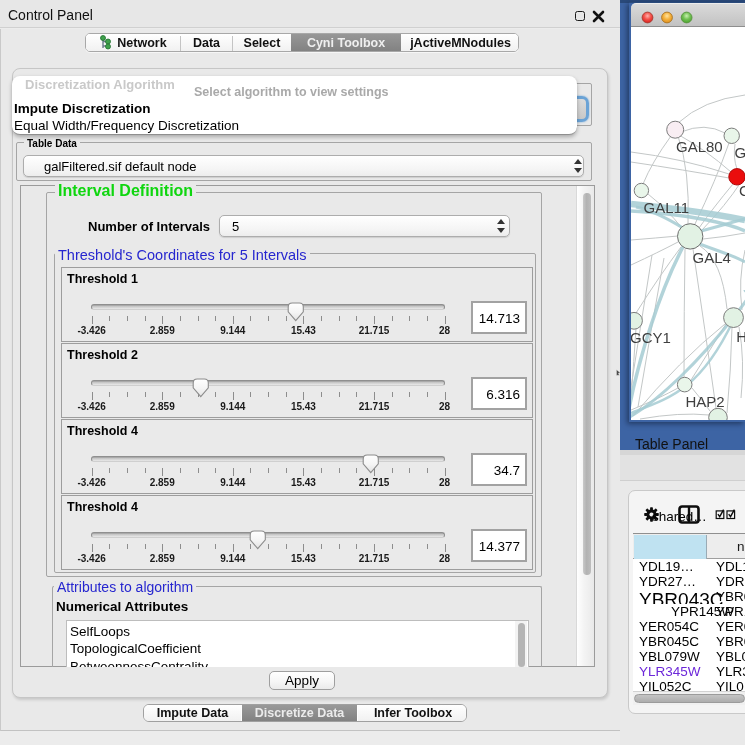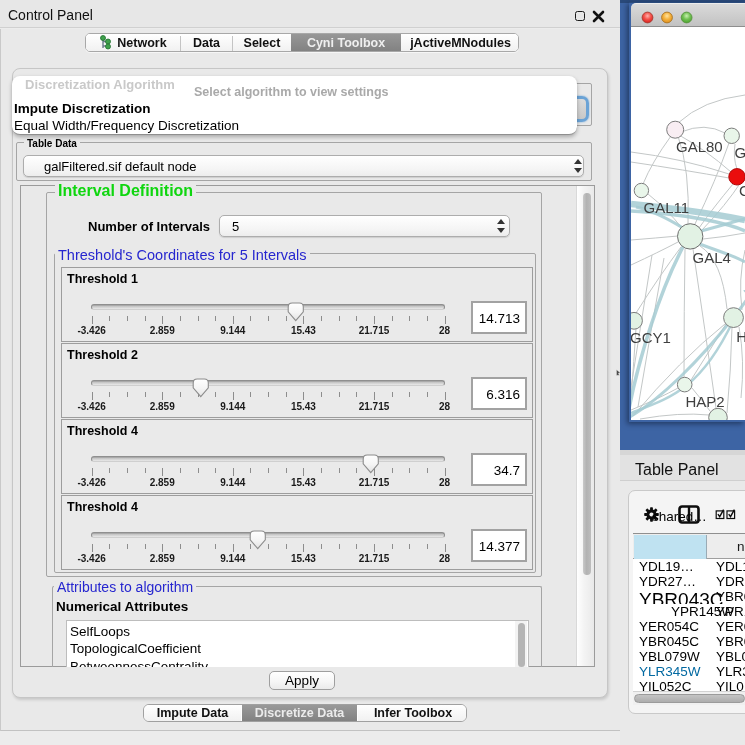--- a/index.html
+++ b/index.html
@@ -367,21 +367,21 @@
   <text x="630" y="342.5">GCY1</text>
   <text x="736.3" y="342">HIS</text>
   <text x="685.5" y="406.5">HAP2</text>
  </g>
 </svg>
 </div>
 
 <div class="abs" style="left:620px;top:450px;width:125px;height:295px;background:#e9e9e9;"></div>
 <div class="abs" style="left:620px;top:450px;width:125px;height:5px;background:#d6d6d6;"></div>
 <div class="abs" style="left:620px;top:455px;width:125px;height:26px;background:#e2e2e2;border-bottom:1px solid #cfcfcf;"></div>
-<div class="abs" style="left:635px;top:461px;font-size:16px;color:#111;text-align:right;">Table Panel</div>
+<div class="abs" style="left:635px;top:436px;font-size:14px;color:#111;text-align:right;">Table Panel</div>
 <div class="abs" style="left:628px;top:490px;width:130px;height:224px;border:1.5px solid #c9c9c9;border-radius:7px;background:#f4f4f4;"></div>
 
 <svg class="abs" style="left:644px;top:506.5px;" width="15" height="15" viewBox="0 0 15 15">
  <g fill="#0d0d0d">
   <circle cx="7.5" cy="7.5" r="5.1"></circle>
   <g>
    <rect x="6.1" y="0.2" width="2.8" height="4" rx="0.7"></rect>
    <rect x="6.1" y="10.8" width="2.8" height="4" rx="0.7"></rect>
    <rect x="0.2" y="6.1" width="4" height="2.8" rx="0.7"></rect>
    <rect x="10.8" y="6.1" width="4" height="2.8" rx="0.7"></rect>
@@ -423,20 +423,20 @@
 <div class="abs" style="left:633px;top:619px;width:112px;height:15px;background:#fff;"></div>
 <div class="abs" style="left:639px;top:619px;font-size:13.5px;color:#000;">YER054C</div>
 <div class="abs" style="left:716px;top:619px;font-size:13.5px;color:#000;">YER0</div>
 <div class="abs" style="left:633px;top:634px;width:112px;height:15px;background:#fff;"></div>
 <div class="abs" style="left:639px;top:634px;font-size:13.5px;color:#000;">YBR045C</div>
 <div class="abs" style="left:716px;top:634px;font-size:13.5px;color:#000;">YBR0</div>
 <div class="abs" style="left:633px;top:649px;width:112px;height:15px;background:#fff;"></div>
 <div class="abs" style="left:639px;top:649px;font-size:13.5px;color:#000;">YBL079W</div>
 <div class="abs" style="left:716px;top:649px;font-size:13.5px;color:#000;">YBL0</div>
 <div class="abs" style="left:633px;top:664px;width:112px;height:15px;background:#fff;"></div>
-<div class="abs" style="left:639px;top:664px;font-size:13.5px;color:#0369a1;">YLR345W</div>
+<div class="abs" style="left:639px;top:664px;font-size:13.5px;color:#6d28d9;">YLR345W</div>
 <div class="abs" style="left:716px;top:664px;font-size:13.5px;color:#000;">YLR3</div>
 <div class="abs" style="left:633px;top:679px;width:112px;height:15px;background:#fff;"></div>
 <div class="abs" style="left:639px;top:679px;font-size:13.5px;color:#000;">YIL052C</div>
 <div class="abs" style="left:716px;top:679px;font-size:13.5px;color:#000;">YIL0</div>
 
 <div class="abs" style="left:633px;top:691px;width:112px;height:14px;background:#f0f0f0;border-top:1px solid #d2d2d2;"></div>
 <div class="abs" style="left:634px;top:693.5px;width:111px;height:9px;background:linear-gradient(#c4c4c4,#adadad);border:1px solid #9b9b9b;border-radius:4.5px;"></div>
 
 </body></html>

